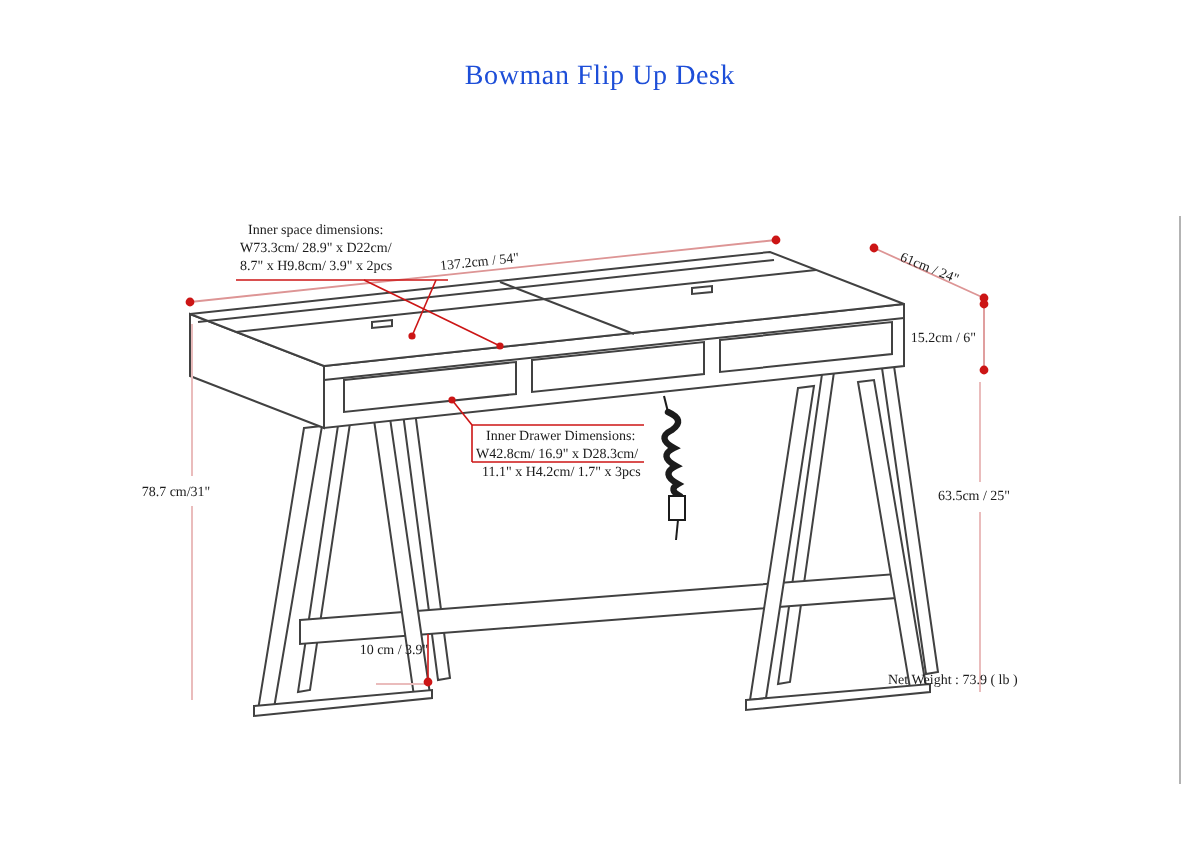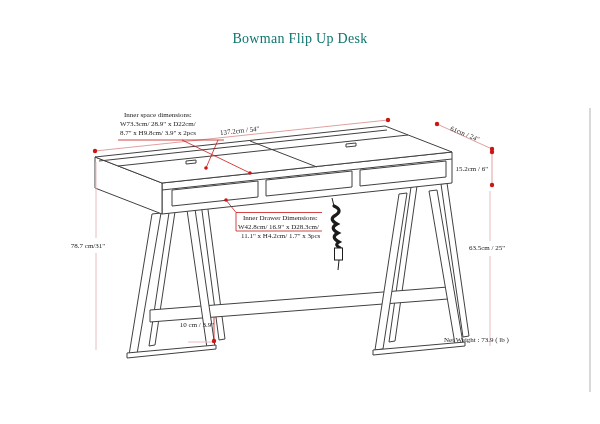--- a/index.html
+++ b/index.html
@@ -1,19 +1,19 @@
 <!DOCTYPE html>
 <html><head>
 <meta charset="utf-8">
 <style>
   html,body{margin:0;padding:0;background:#ffffff;}
   body{width:600px;height:424px;position:relative;overflow:hidden;
        font-family:"Liberation Serif",serif;}
   .page-title{position:absolute;top:31px;left:0;width:600px;text-align:center;
-       font-size:14px;color:#0f766e;letter-spacing:.3px;}
+       font-size:14px;color:#1d4ed8;letter-spacing:.3px;}
   svg{position:absolute;top:0;left:0;}
   text{font-family:"Liberation Serif",serif;fill:#1c1c1c;}
   .small{font-size:7px;}
   .dimtxt{font-size:7px;}
 </style>
 </head>
 <body>
 
 <div class="page-title">Bowman Flip Up Desk</div>
 

